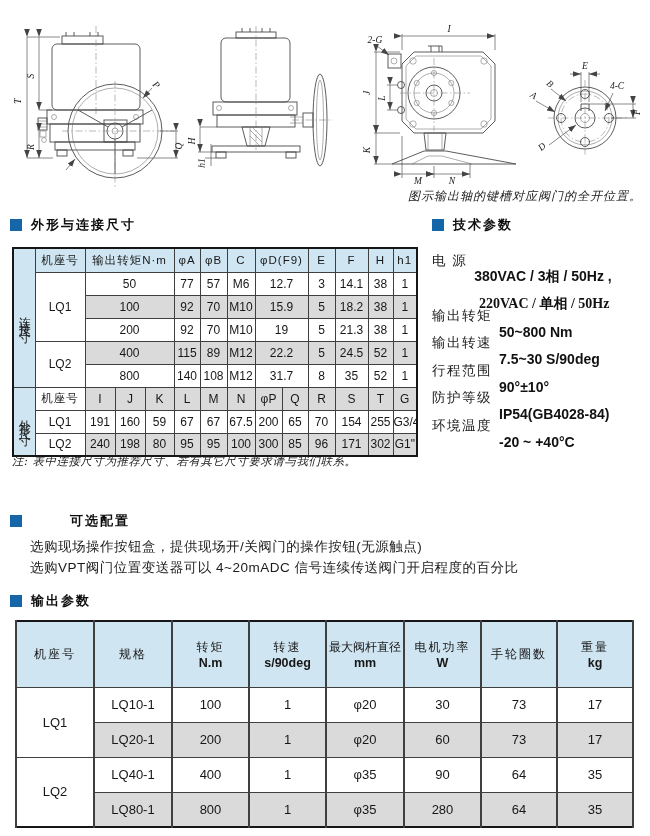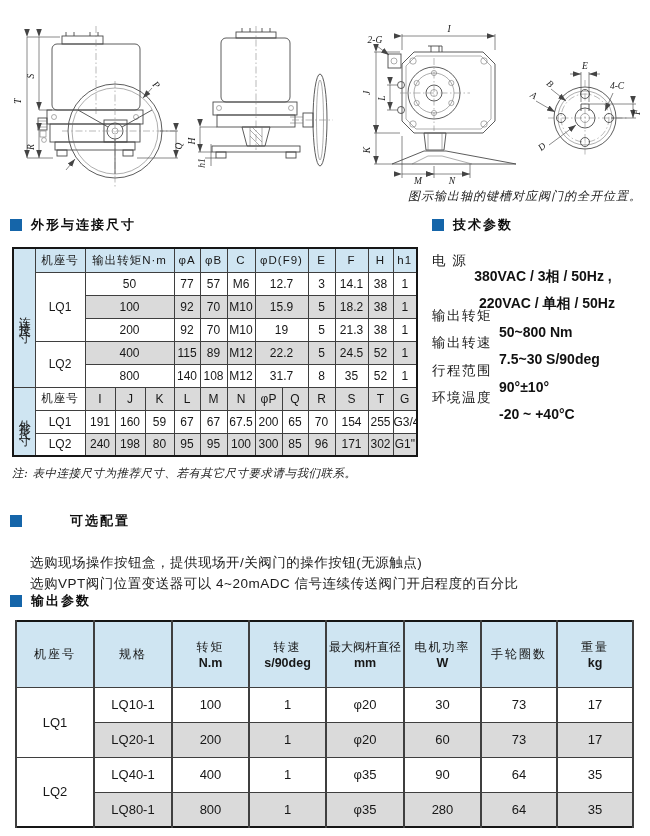--- a/index.html
+++ b/index.html
@@ -32,32 +32,32 @@
   
   .t1{position:absolute;left:12px;top:247px;width:405px;border:2px solid #161616;}
   .t1 tr{height:23px;}
   .t1 tr.h1r{height:24px;}
   .t1 tr.h1r td{background:#cfe5f2;font-size:11.5px;letter-spacing:1px;}
   .t1 td.grp{background:#cfe5f2 !important;}
   .t1 .vtext{writing-mode:vertical-rl;letter-spacing:5px;font-size:12px;display:inline-block;}
   .t1 tr.h2r td{background:#dadada;font-size:12px;}
   .t1 tr.h2r td.wc{background:#ffffff;font-size:11.5px;letter-spacing:1px;}
 
-  .note{position:absolute;left:12px;top:466px;width:480px;
+  .note{position:absolute;left:12px;top:454px;width:480px;
         font:11.5px "DejaVu Serif",serif;font-style:italic;color:#222;letter-spacing:.5px;}
 
   
   .tech-list{position:absolute;left:432px;top:247px;width:215px;}
   .trow{height:27.5px;display:flex;align-items:center;white-space:nowrap;}
   .tl{font-size:13.5px;color:#222;letter-spacing:1.5px;margin-right:7px;}
   .tv{font-size:14px;font-weight:bold;color:#111;margin-top:32px;}
-  .trow.cont{padding-left:47px;}
-
-  
-  .opt-lines{position:absolute;left:30px;top:536px;width:600px;margin-top:16px;}
+  .trow.cont{padding-left:47px;font-family:Liberation Serif, serif;}
+
+  
+  .opt-lines{position:absolute;left:30px;top:536px;width:600px;}
   .opt-lines div{font-size:13.5px;color:#1b1b1b;line-height:21px;letter-spacing:.5px;}
 
   
   .t2{position:absolute;left:15px;top:620px;width:617px;border:2px solid #161616;}
   .t2 td{border-left-width:2px;border-right-width:2px;font-size:13px;}
   .t2 tr{height:35px;}
   .t2 tr.h{height:66px;}
   .t2 tr.h td{background:#cfe5f2;}
   .t2 .l1{font-size:12px;letter-spacing:2px;}
   .t2 .l1.tight{letter-spacing:0;}
@@ -391,20 +391,24 @@
     </div>
     <div class="trow">
       <span class="tl">输出转速</span>
       <span class="tv">7.5~30 S/90deg</span>
     </div>
     <div class="trow">
       <span class="tl">行程范围</span>
       <span class="tv">90°±10°</span>
     </div>
     <div class="trow">
+      <span class="tl">防护等级</span>
+      <span class="tv">IP54(GB4028-84)</span>
+    </div>
+    <div class="trow">
       <span class="tl">环境温度</span>
       <span class="tv">-20 ~ +40°C</span>
     </div>
   </div>
 
   <div class="sec-title" style="left:10px;top:512px;gap:48px;">
     <div class="sec-bullet"></div>
     <span>可选配置</span>
   </div>
   <div class="opt-lines">

